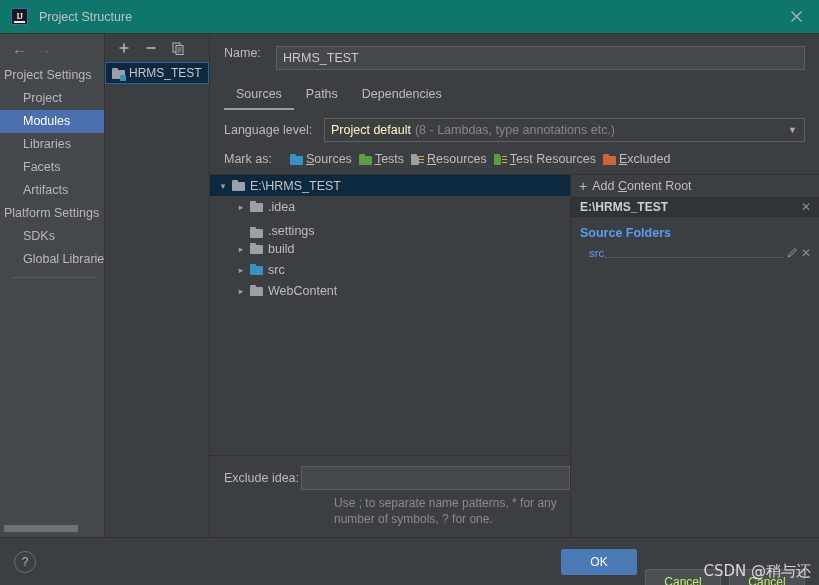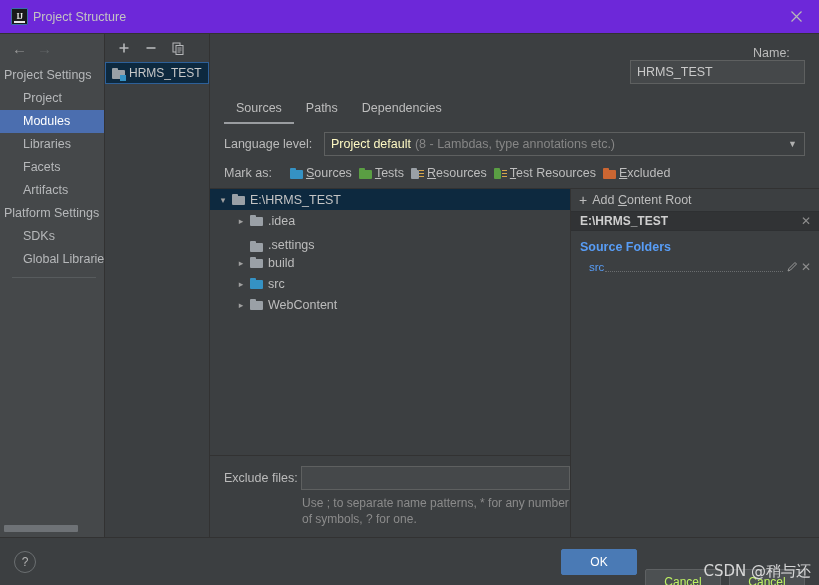--- a/index.html
+++ b/index.html
@@ -20,21 +20,21 @@
     width: 819px;
     height: 585px;
     background: #3c3f41;
     display: flex;
     flex-direction: column;
   }
 
   
   #titlebar {
     height: 33px;
-    background: #6d28d9;
+    background: #0f766e;
     display: flex;
     align-items: center;
     flex: 0 0 33px;
     position: relative;
   }
   .ij-logo {
     width: 17px; height: 17px;
     margin-left: 11px;
     background: #1a1a1a;
     border: 1px solid #3a6ea8;
@@ -50,21 +50,21 @@
     font-family: "Liberation Serif", serif;
   }
   .ij-logo::after {
     content: "";
     position: absolute;
     left: 2px; right: 2px; bottom: 1px;
     height: 2px;
     background: #e8e8e8;
   }
   #title-text {
-    margin-left: 5px;
+    margin-left: 11px;
     font-size: 12.5px;
     color: #c3c3c3;
   }
   #close-btn {
     position: absolute;
     right: 0; top: 0;
     width: 46px; height: 33px;
     display: flex; align-items: center; justify-content: center;
     color: #b8b8b8;
     font-size: 15px;
@@ -182,23 +182,22 @@
     flex: 1 1 auto;
     background: #3c3f41;
     display: flex;
     flex-direction: column;
     min-width: 0;
     position: relative;
   }
 
   .name-row {
     display: flex;
-    align-items: flex-end;
+    align-items: flex-start;
     padding: 12px 14px 0 14px;
-    flex-direction: column;
   }
   .name-label { font-size: 12.5px; color: #bbbbbb; width: 52px; }
   #name-input {
     flex: 1 1 auto;
     height: 24px;
     background: #45484a;
     border: 1px solid #5e6060;
     color: #c9c9c9;
     font-size: 12.5px;
     font-family: inherit;
@@ -378,21 +377,21 @@
     height: 24px;
     background: #45484a;
     border: 1px solid #5e6060;
     outline: none;
     font-family: inherit;
     font-size: 12.5px;
     color: #c9c9c9;
     padding: 0 5px;
   }
   #exclude-hint {
-    margin-left: 78px;
+    margin-left: 110px;
     margin-top: 5px;
     font-size: 12px;
     color: #8b8b8b;
     line-height: 16px;
     max-width: 290px;
   }
 
   
   #right-pane {
     width: 248px;
@@ -709,21 +708,21 @@
                   <b></b>
                   <i></i>
                 </span>
               <span>WebContent</span>
             </div>
 
           </div>
 
           <div id="exclude-wrap">
             <div class="exclude-row">
-              <span class="exclude-label">Exclude files:</span>
+              <span class="exclude-label">Exclude idea:</span>
               <input id="exclude-input" type="text" value="" style="">
             </div>
             <div id="exclude-hint">Use ; to separate name patterns, * for any number of symbols, ? for one.</div>
           </div>
         </div>
 
         <div id="right-pane">
           <div id="add-content-root">
             <span class="plus">+</span>
             <span>Add <u>C</u>ontent Root</span>

